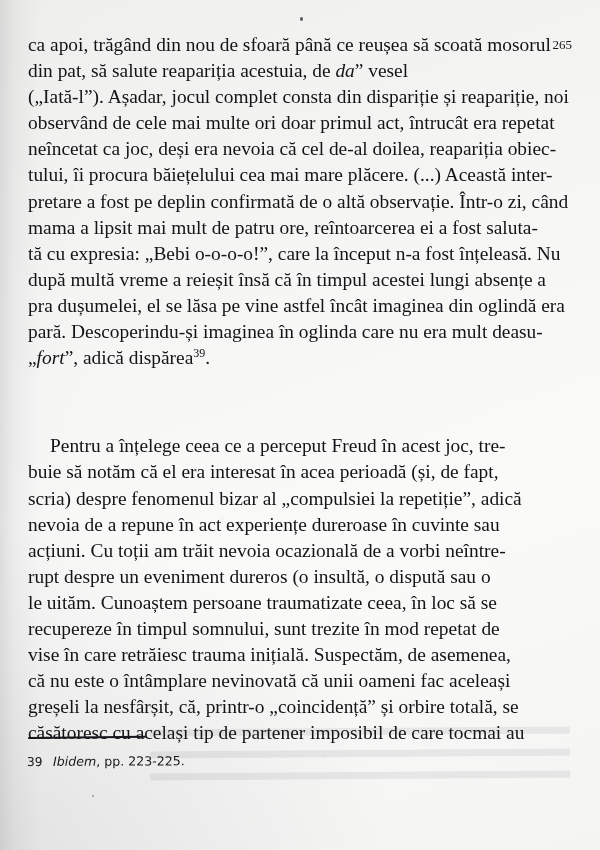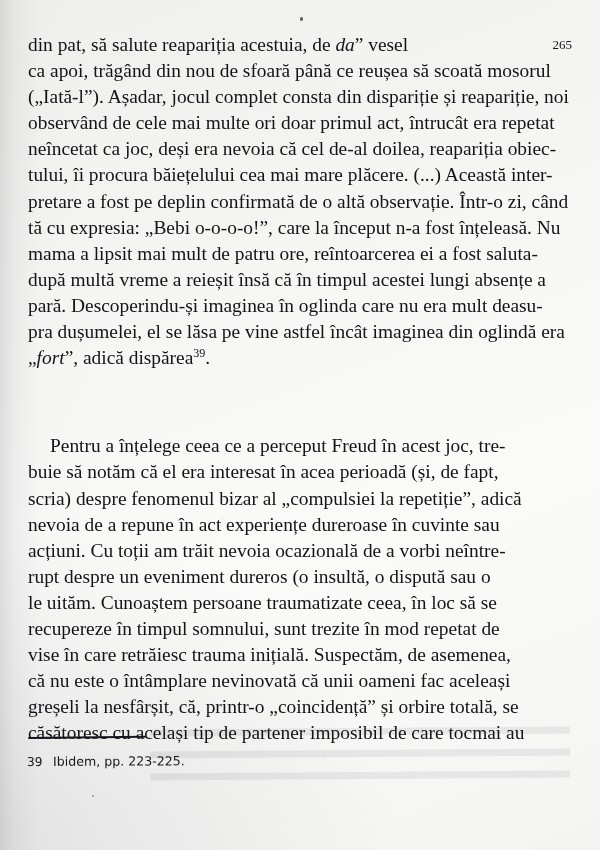--- a/index.html
+++ b/index.html
@@ -149,20 +149,21 @@
     transform-origin: left center;
   }
 
   .footnote .fn-num {
     display: inline-block;
     width: 26px;
     font-size: 12.2px;
   }
 
   .footnote .fn-src {
+    font-style: italic;
   }
 
   
   .page-inner {
     position: absolute;
     inset: 0;
     filter: contrast(1.04);
   }
 </style>
 </head>
@@ -174,32 +175,32 @@
     <div class="scan-noise"></div>
     <div class="showthrough"></div>
     <div class="speck" style="left:300px; top:17px;"></div>
     <div class="speck" style="left:92px; top:795px; width:2px; height:2px; opacity:.5;"></div>
 
     <div class="folio">265</div>
 
     <div class="textblock">
 
       <div>
+        <div class="line j">ca apoi, trăgând din nou de sfoară până ce reușea să scoată mosorul</div>
         <div class="line j"><span>din pat, să salute reapariția acestuia, de </span><em class="it">da</em><span>” vesel</span></div>
-        <div class="line j">ca apoi, trăgând din nou de sfoară până ce reușea să scoată mosorul</div>
         <div class="line j">(„Iată-l”). Așadar, jocul complet consta din dispariție și reapariție, noi</div>
         <div class="line j">observând de cele mai multe ori doar primul act, întrucât era repetat</div>
         <div class="line j">neîncetat ca joc, deși era nevoia că cel de-al doilea, reapariția obiec-</div>
         <div class="line j">tului, îi procura băiețelului cea mai mare plăcere. (...) Această inter-</div>
         <div class="line j">pretare a fost pe deplin confirmată de o altă observație. Într-o zi, când</div>
+        <div class="line j">mama a lipsit mai mult de patru ore, reîntoarcerea ei a fost saluta-</div>
         <div class="line j">tă cu expresia: „Bebi o-o-o-o!”, care la început n-a fost înțeleasă. Nu</div>
-        <div class="line j">mama a lipsit mai mult de patru ore, reîntoarcerea ei a fost saluta-</div>
         <div class="line j">după multă vreme a reieșit însă că în timpul acestei lungi absențe a</div>
+        <div class="line j">pra dușumelei, el se lăsa pe vine astfel încât imaginea din oglindă era</div>
         <div class="line j">pară. Descoperindu-și imaginea în oglinda care nu era mult deasu-</div>
-        <div class="line j">pra dușumelei, el se lăsa pe vine astfel încât imaginea din oglindă era</div>
         <div class="line j"><span>„</span><em class="it">fort</em><span>”, adică dispărea</span><sup class="fn">39</sup><span>.</span></div>
       </div>
 
       <div class="blankline"></div>
 
       <div>
         <div class="line j indent">Pentru a înțelege ceea ce a perceput Freud în acest joc, tre-</div>
         <div class="line j">buie să notăm că el era interesat în acea perioadă (și, de fapt,</div>
         <div class="line j">scria) despre fenomenul bizar al „compulsiei la repetiție”, adică</div>
         <div class="line j">nevoia de a repune în act experiențe dureroase în cuvinte sau</div>

